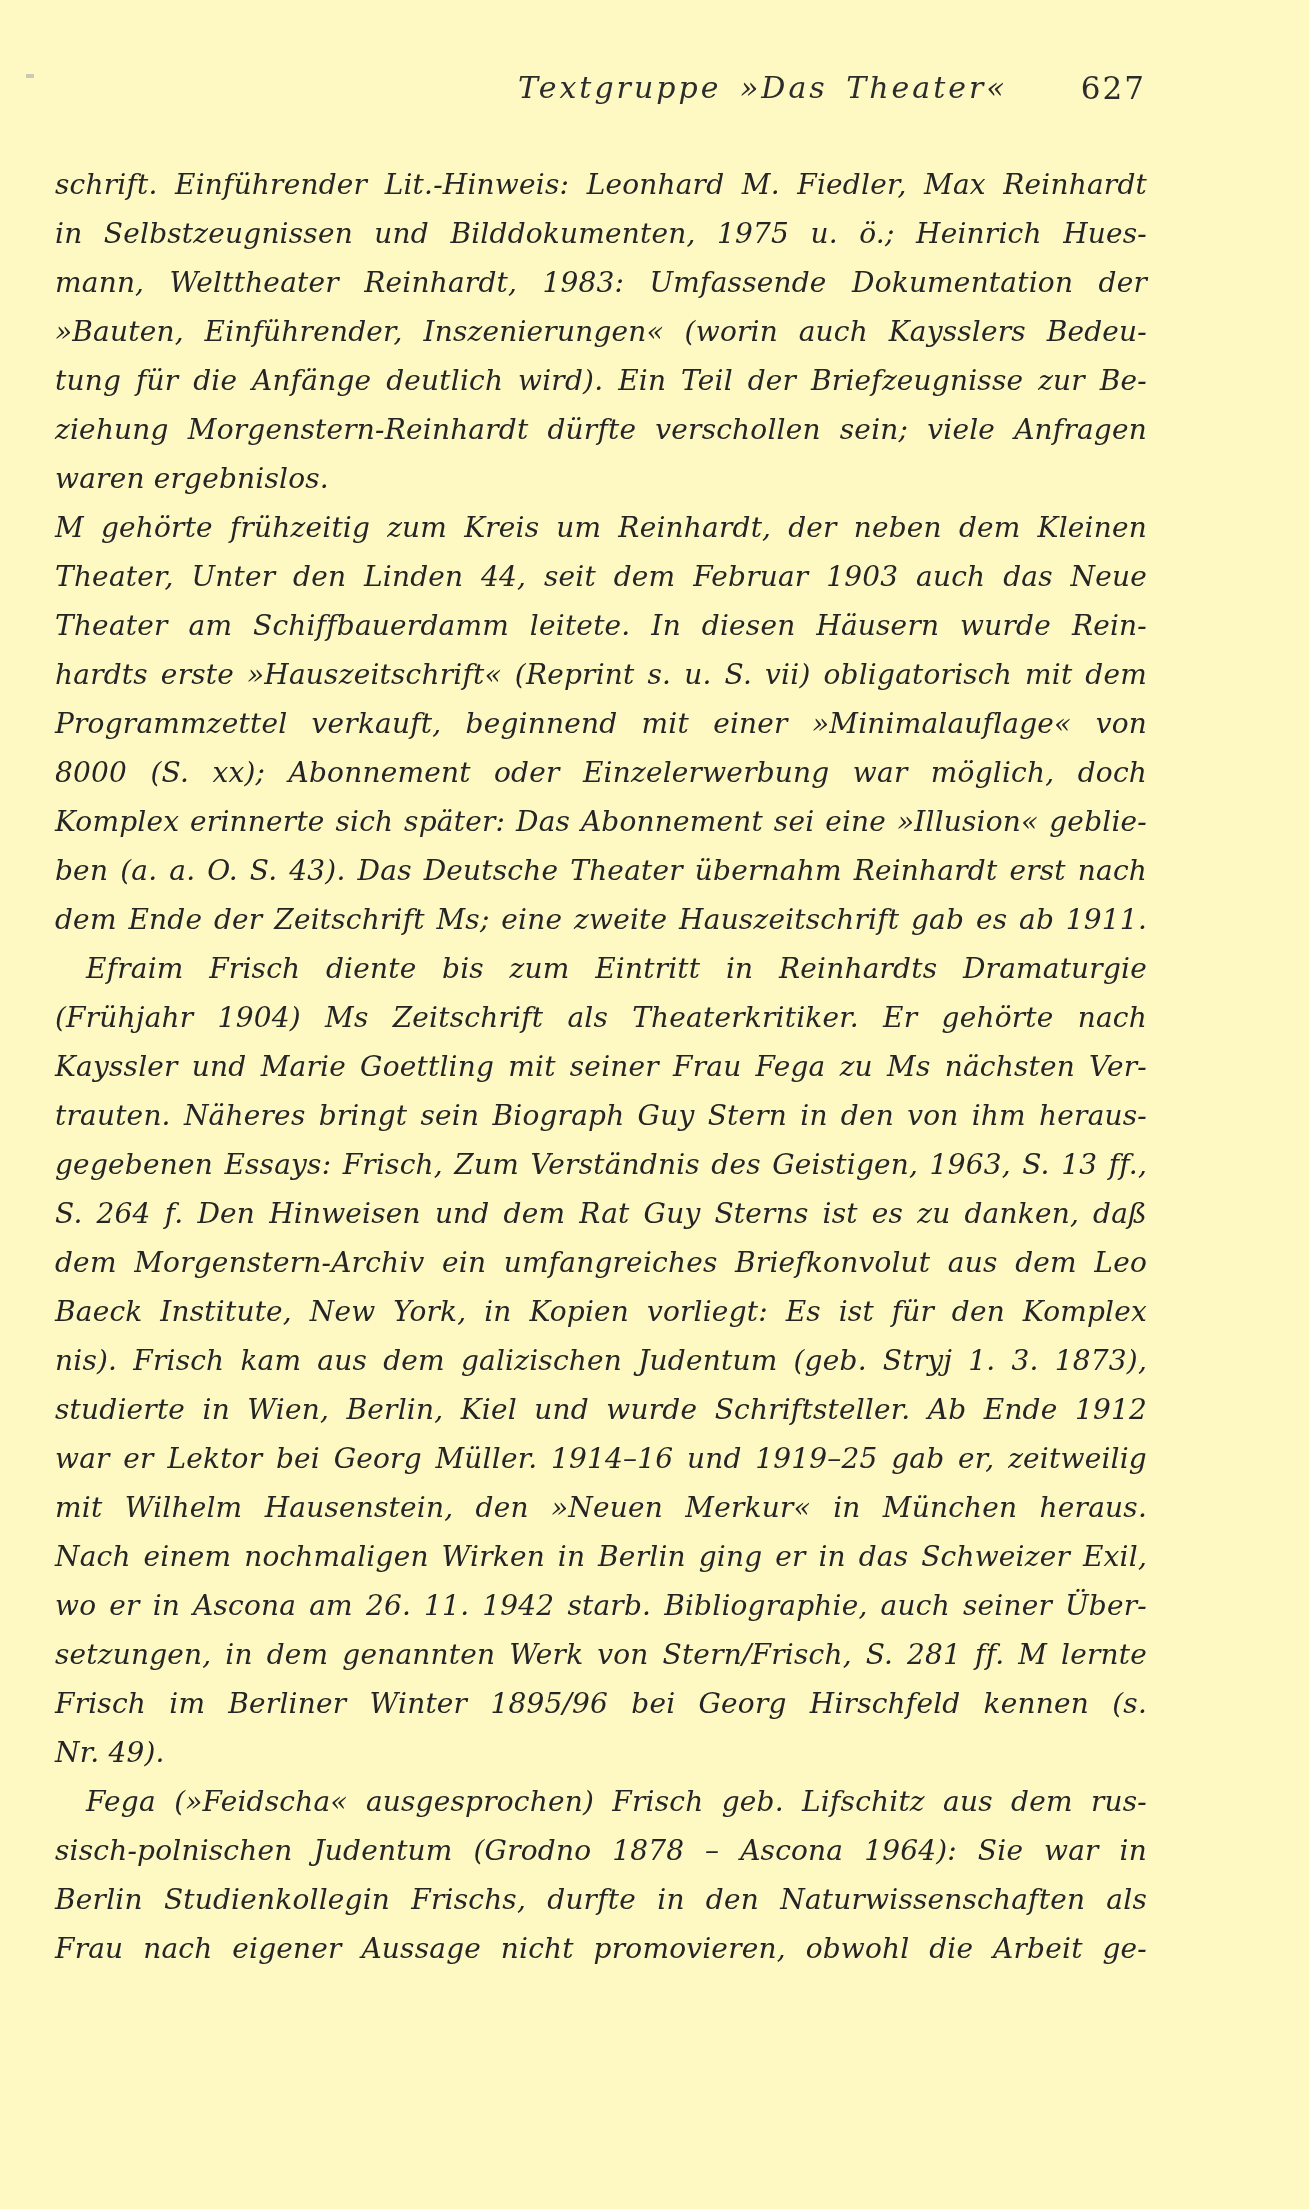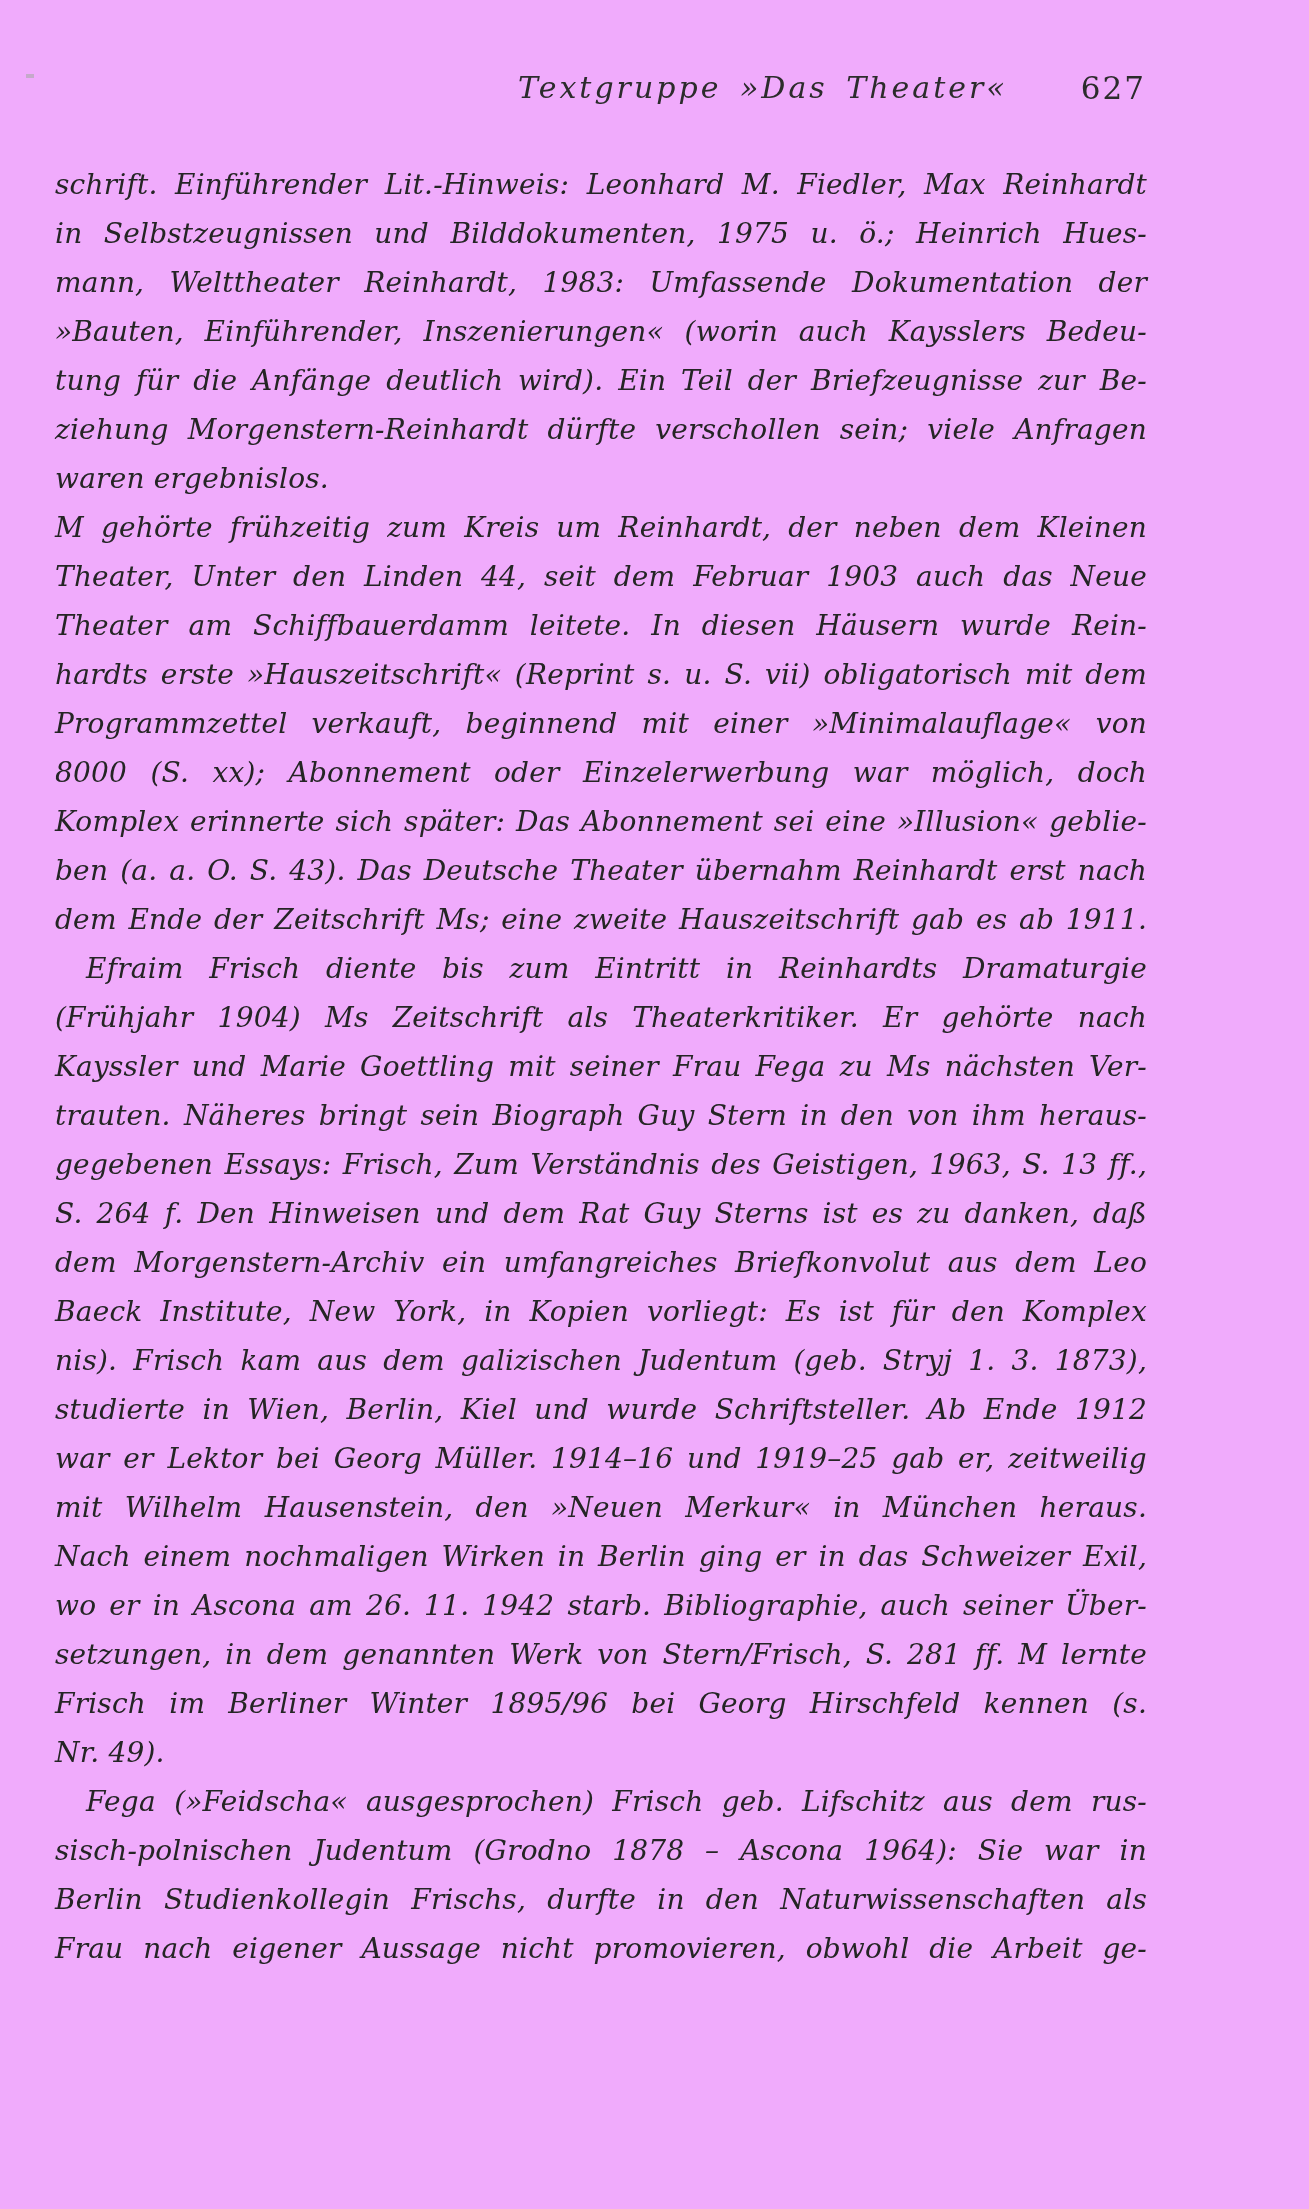--- a/index.html
+++ b/index.html
@@ -4,21 +4,21 @@
 <style>
   html, body {
     margin: 0;
     padding: 0;
     background: #fbfbfa;
   }
   .page {
     position: relative;
     width: 1309px;
     height: 2209px;
-    background: #f0abfc;
+    background: #fef9c3;
     color: #252525;
     font-family: "DejaVu Serif", "Liberation Serif", serif;
     overflow: hidden;
   }
   .scan-artifact {
     position: absolute;
     left: 26px;
     top: 74px;
     width: 8px;
     height: 4px;

